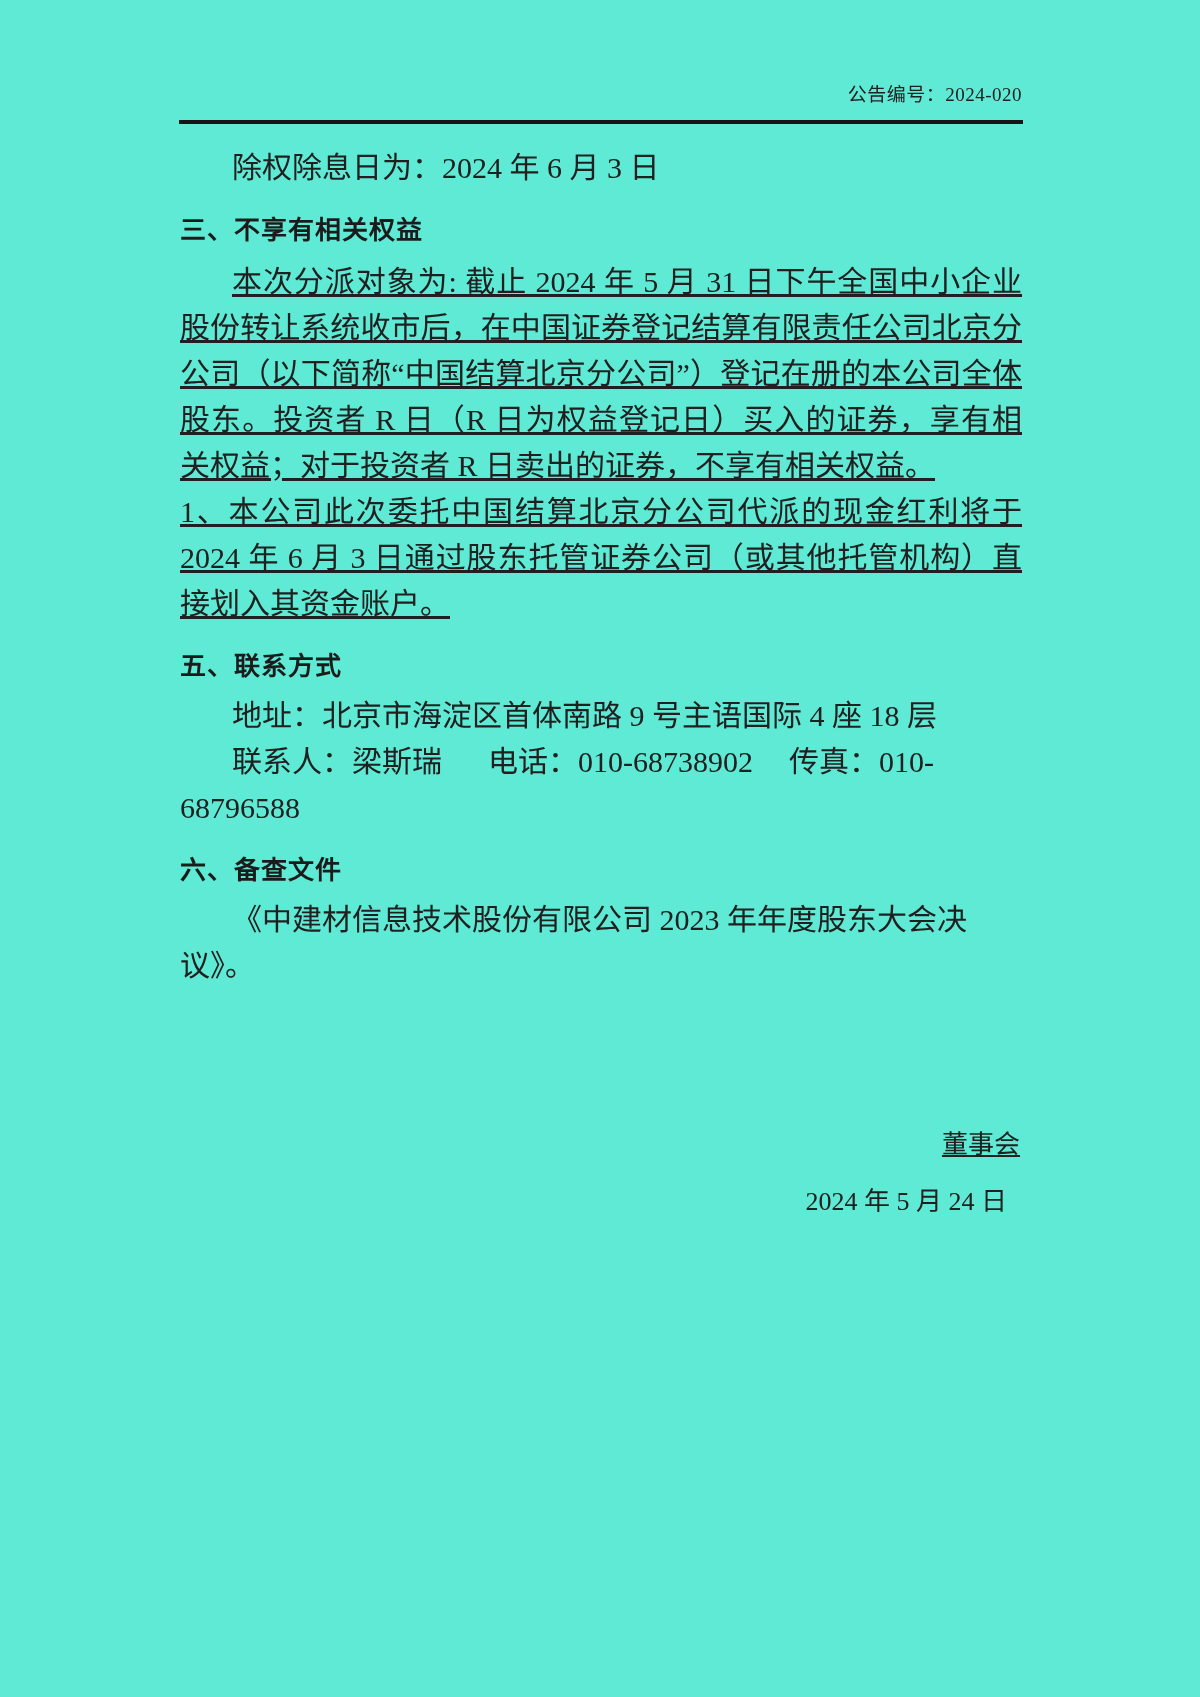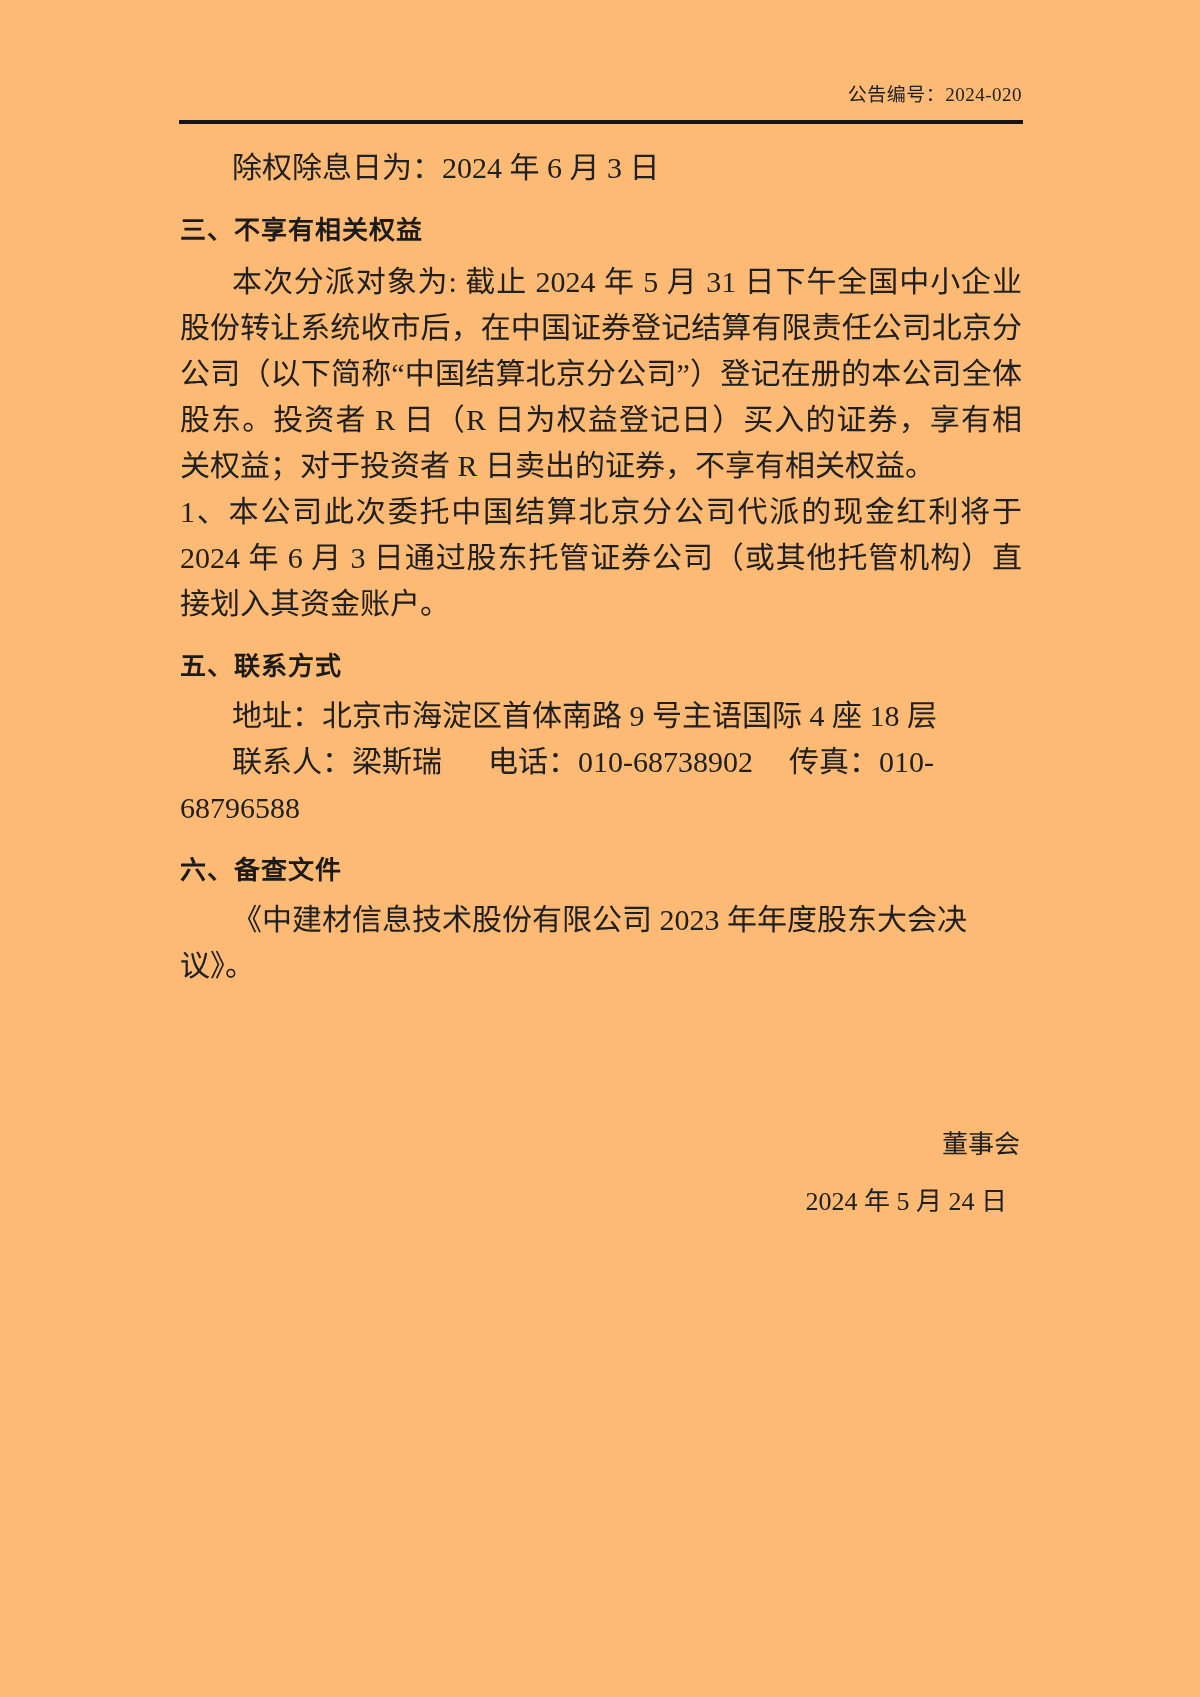--- a/index.html
+++ b/index.html
@@ -5,21 +5,21 @@
   html, body {
     margin: 0;
     padding: 0;
     background: #ffffff;
   }
   .page {
     position: relative;
     width: 1200px;
     min-height: 1697px;
     margin: 0 auto;
-    background: #fdba74;
+    background: #5eead4;
     color: #202020;
     font-family: "Liberation Serif", "DejaVu Serif", serif;
     box-sizing: border-box;
     padding-top: 85px;
     overflow: hidden;
   }
   .content {
     position: relative;
     margin-left: 180px;
     width: 842px;
@@ -43,20 +43,21 @@
     line-height: 46px;
   }
   .ex-date {
     margin-top: 21px;
   }
   .ind {
     text-indent: 52px;
   }
   .para {
     text-align: justify;
+    text-decoration: underline;
   }
   h3.sec-heading {
     margin: 16px 0 4px 0;
     font-family: "Liberation Sans", "DejaVu Sans", sans-serif;
     font-weight: 700;
     font-size: 26px;
     line-height: 46px;
     color: #1b1b1b;
     letter-spacing: 1px;
   }
@@ -66,21 +67,21 @@
   .contact-row .seg-fax   { margin-left: 36px; }
   .signature {
     margin-top: 133px;
     margin-left: 180px;
     width: 842px;
     text-align: right;
     font-size: 26px;
     line-height: 46px;
   }
   .sig-company { padding-right: 9px; }
-  .sig-board   { padding-right: 2px; }
+  .sig-board   { padding-right: 2px; text-decoration: underline; }
   .sig-date    { padding-right: 15px; margin-top: 11px; }
 </style>
 </head>
 <body>
 
 <div class="page">
 
   <div class="content">
     <div class="doc-number">公告编号：2024-020</div>
     <div class="rule"></div>

